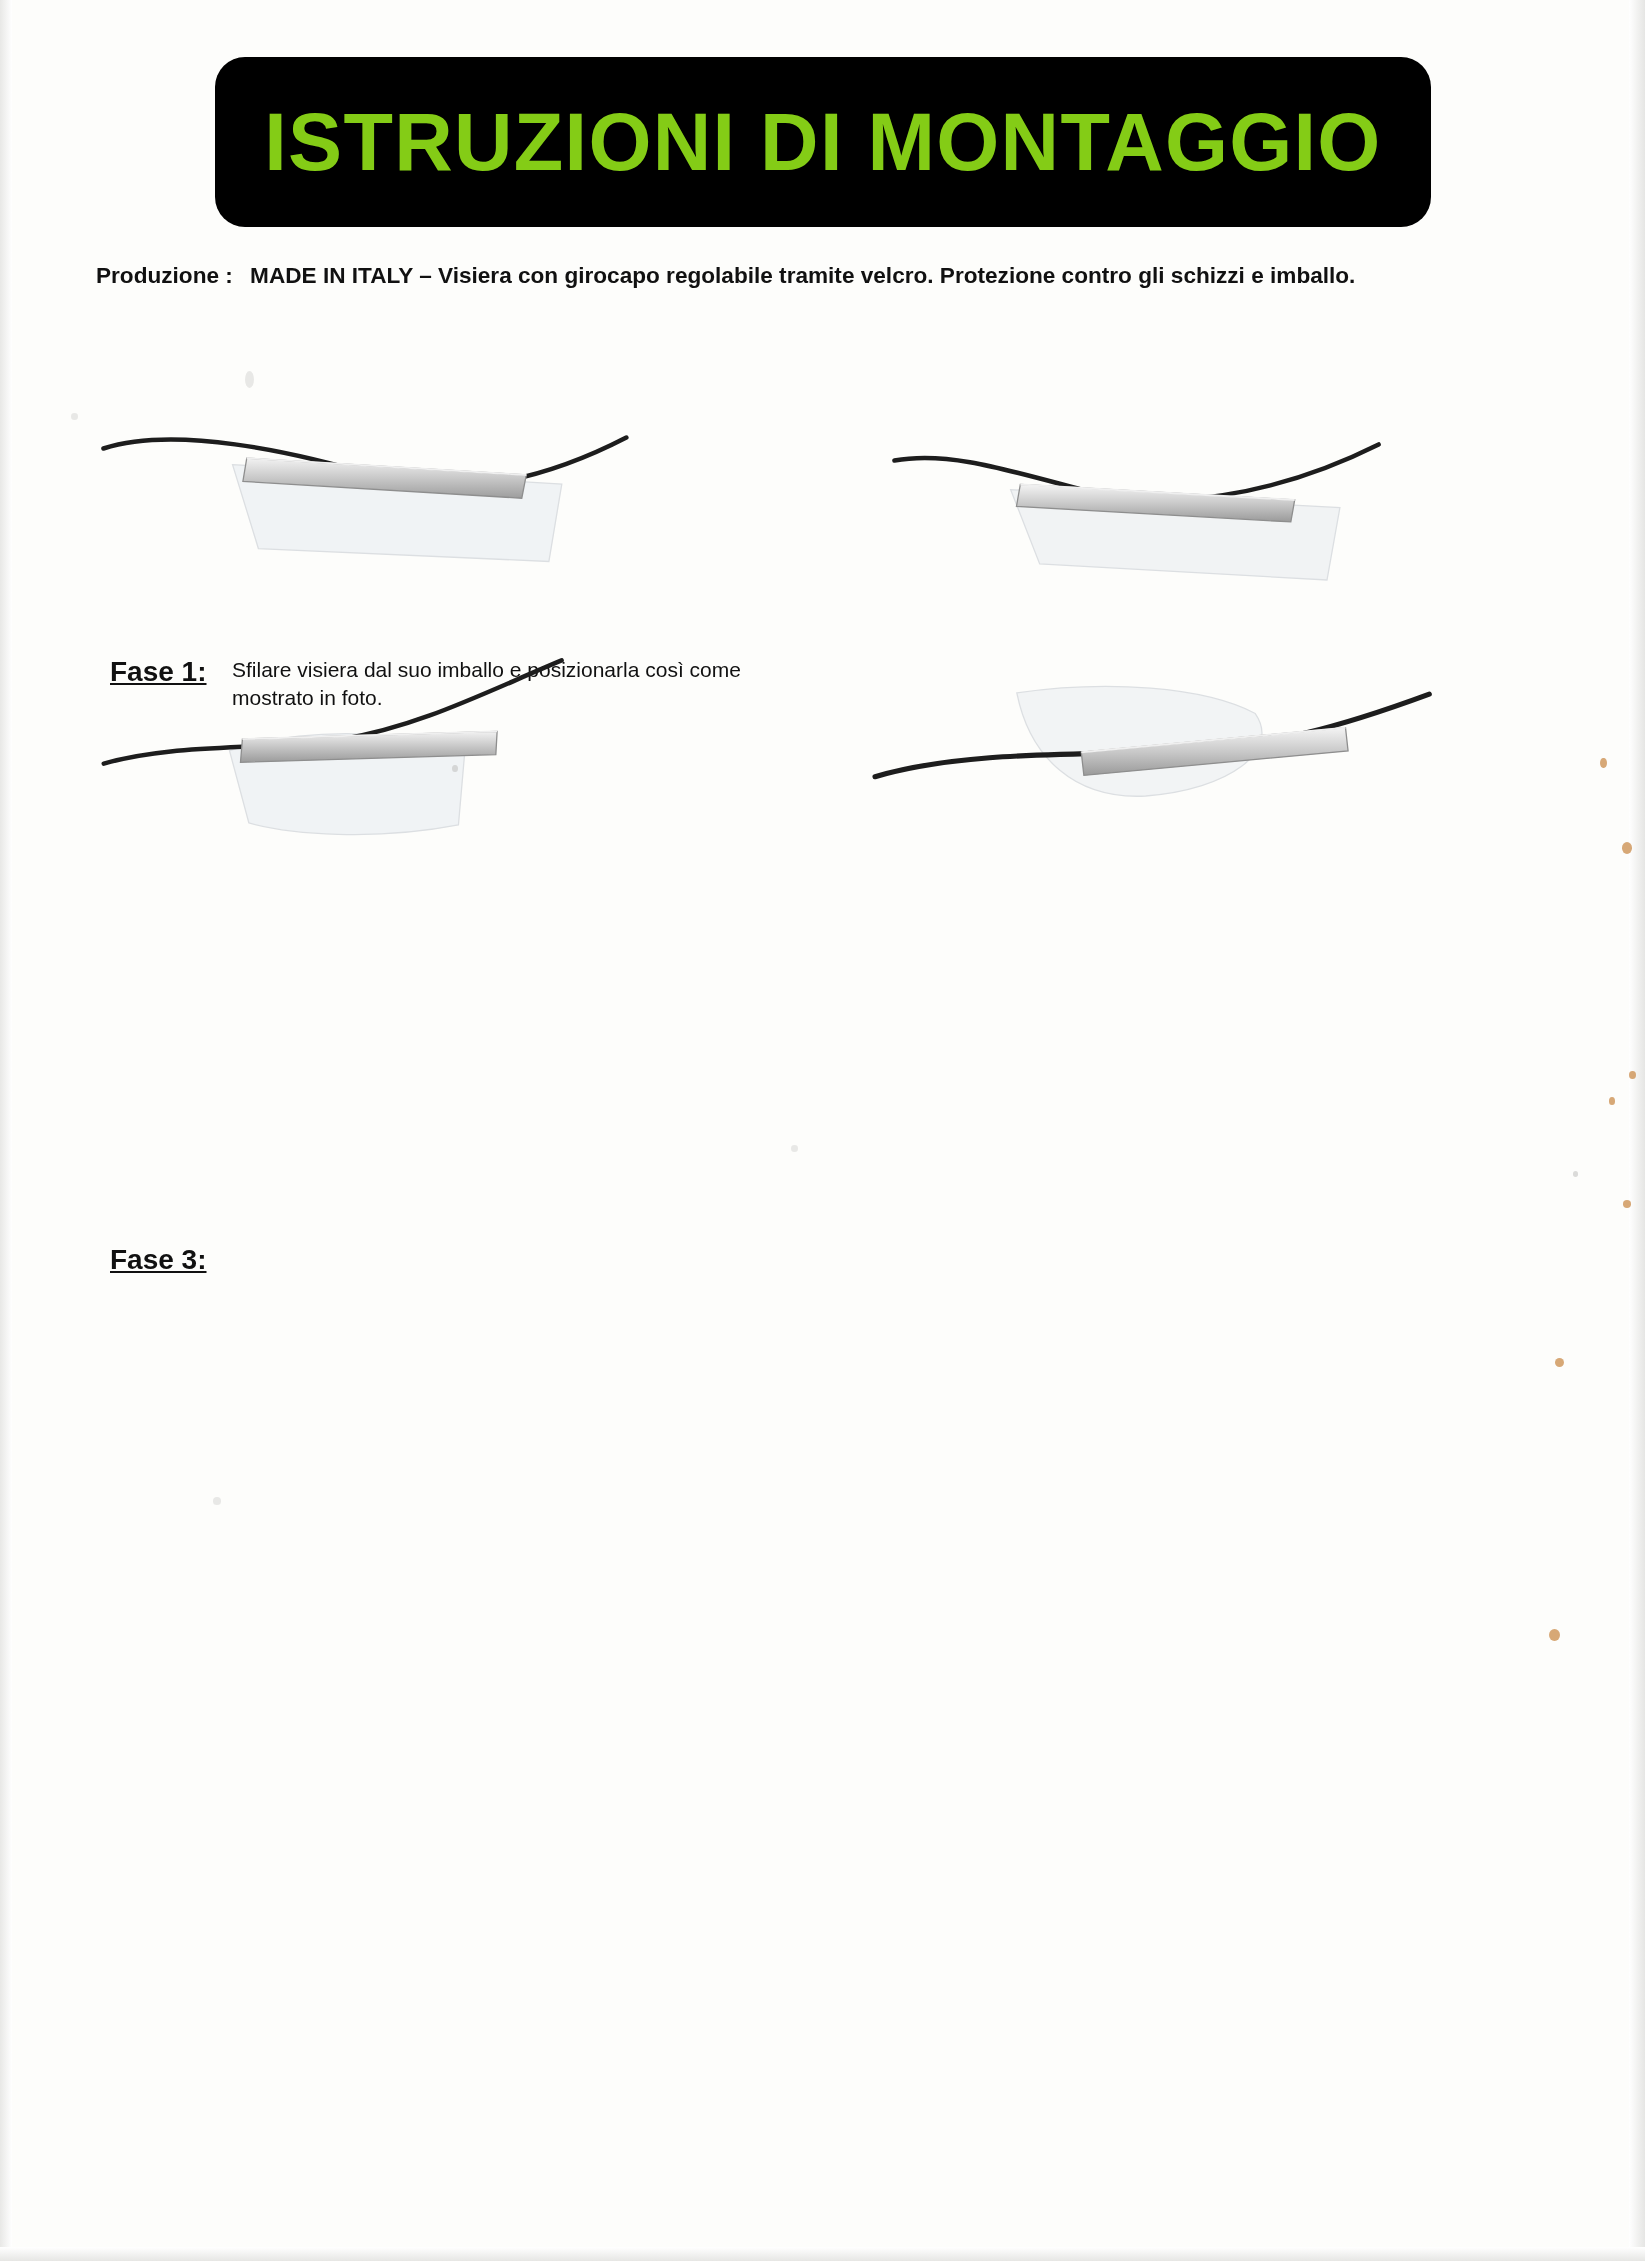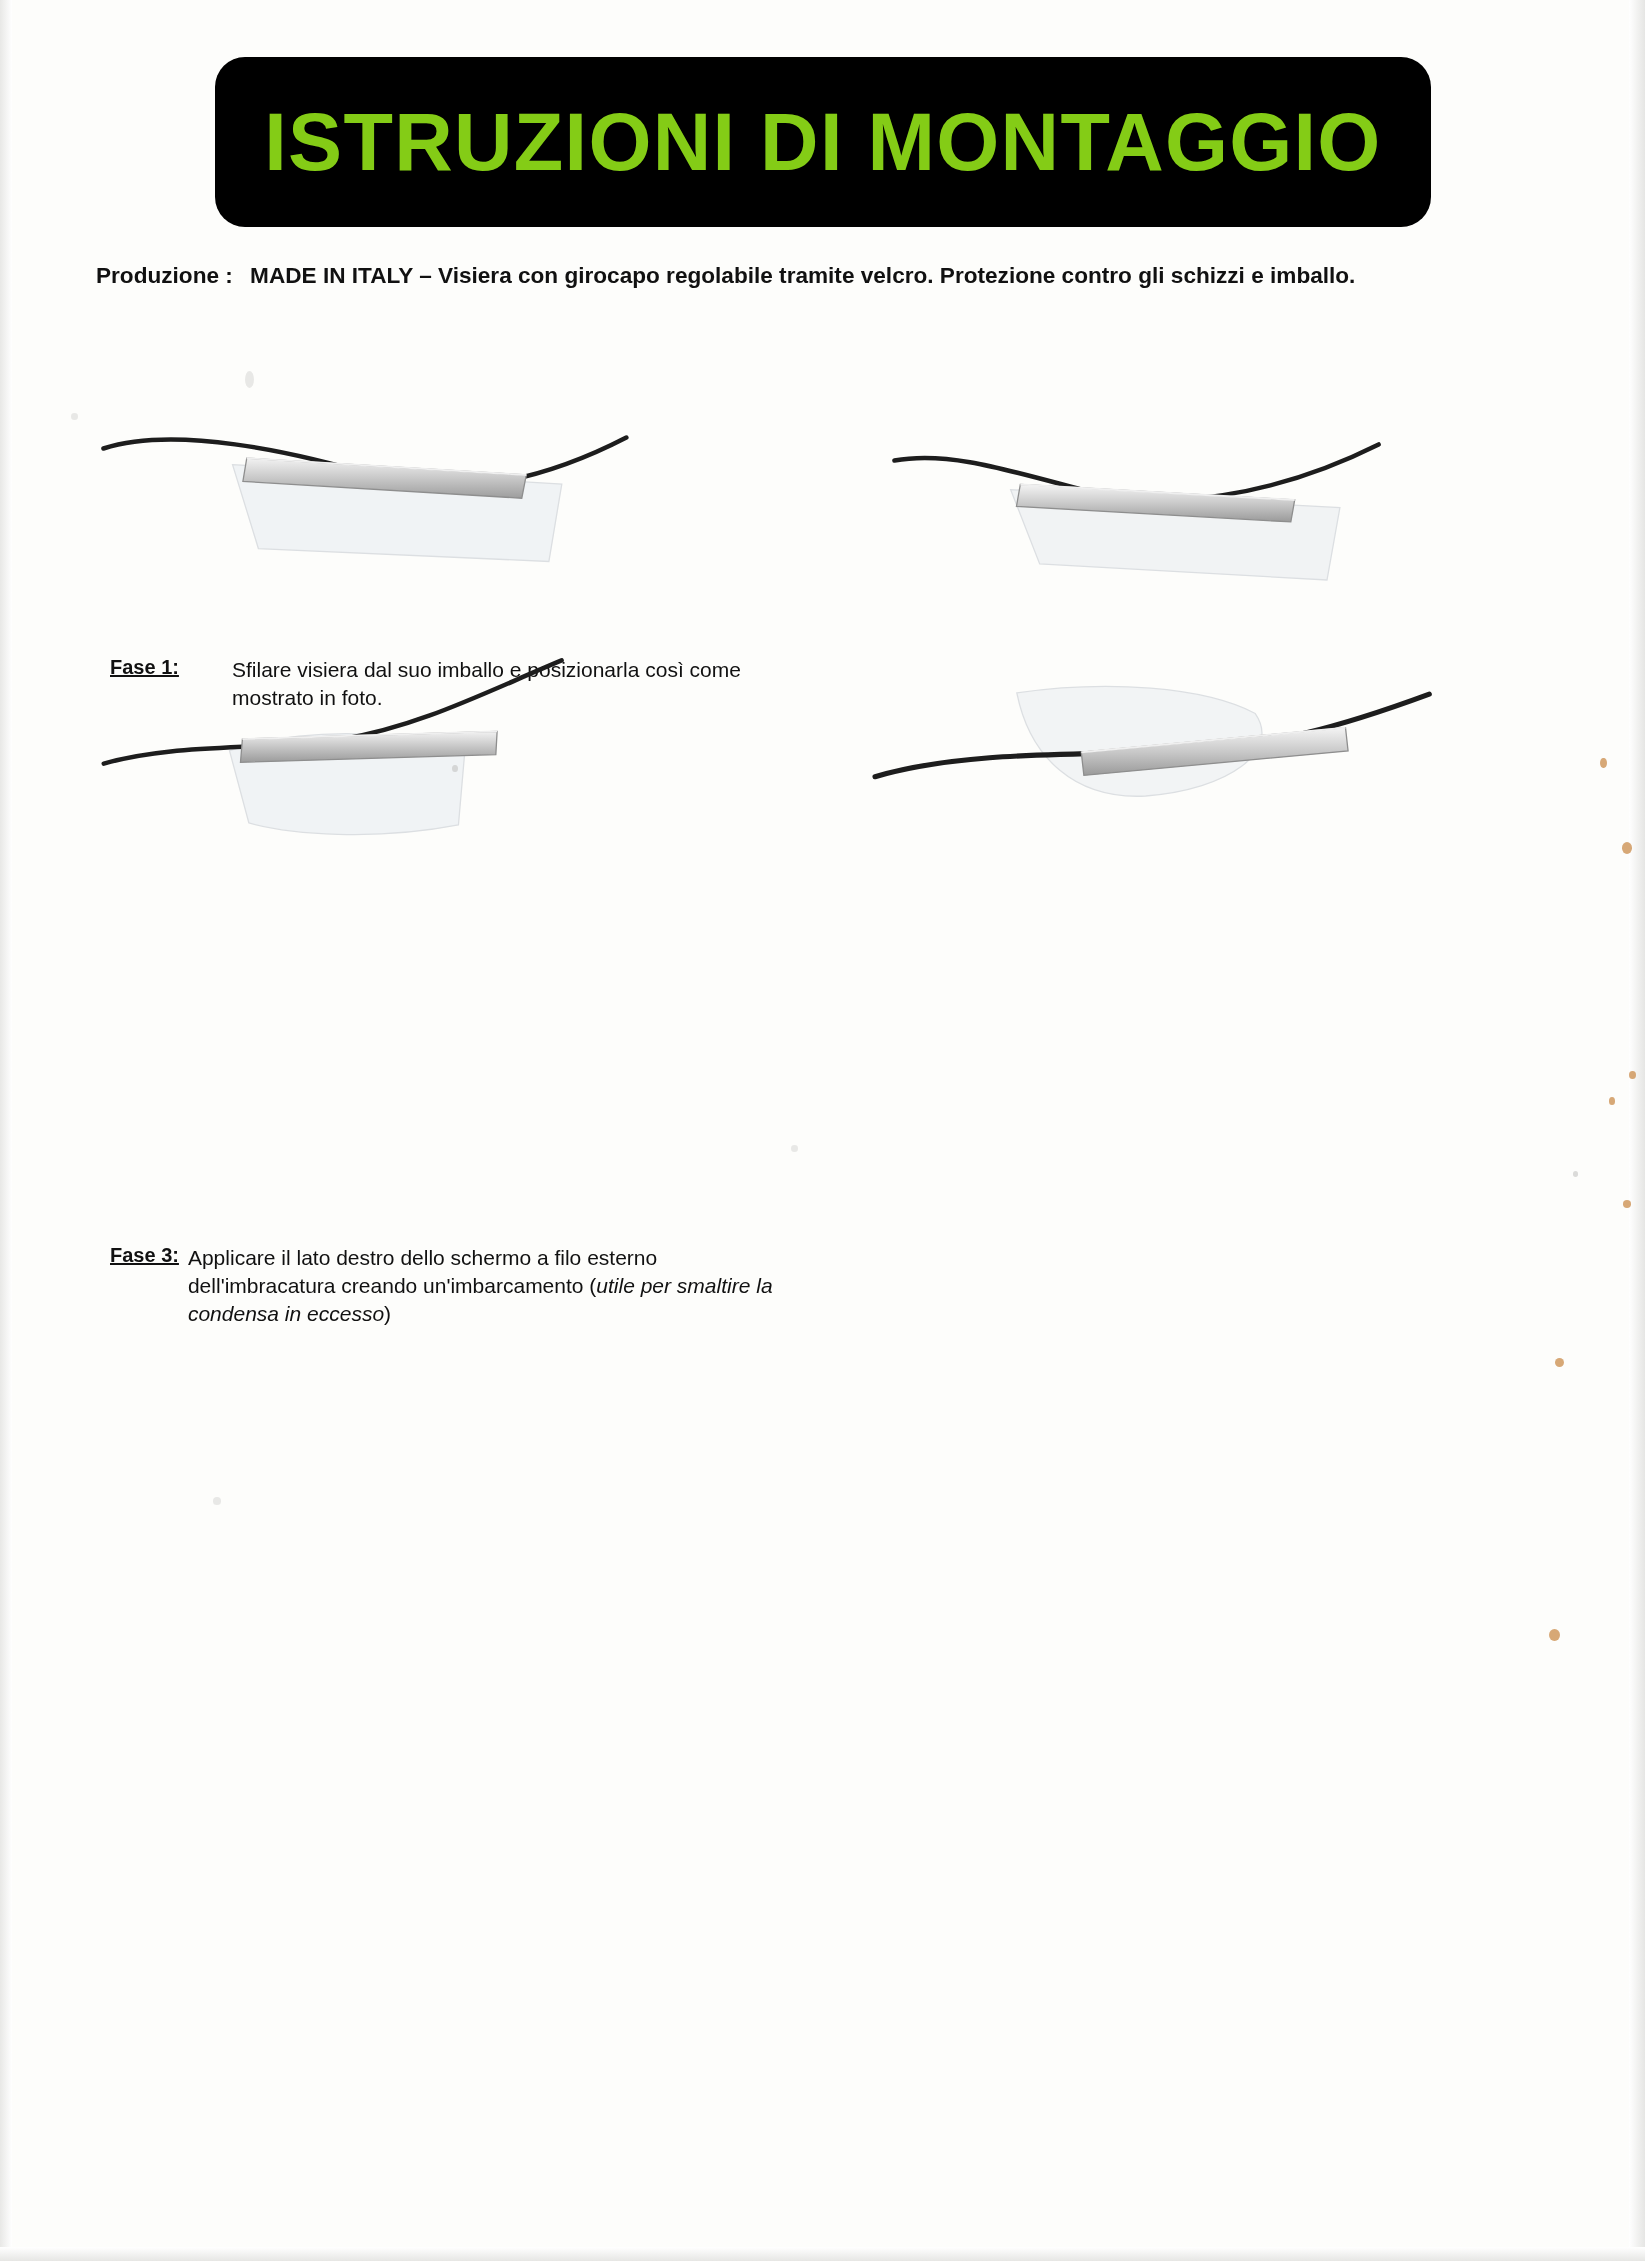--- a/index.html
+++ b/index.html
@@ -92,21 +92,21 @@
   .step-photo {
     position: absolute;
     overflow: hidden;
   }
   .step-caption {
     position: absolute;
     display: flex;
     align-items: flex-start;
   }
   .fase-label {
-    font-size: 20px;
+    font-size: 28px;
     font-weight: bold;
     text-decoration: underline;
     white-space: nowrap;
     margin-right: 9px;
     flex: 0 0 auto;
   }
   .fase-text {
     font-size: 21px;
     line-height: 1.34;
   }
@@ -224,21 +224,20 @@
           </defs>
           <path d="M 205 150 C 330 110 480 120 570 150 L 560 265 C 430 290 300 280 235 262 Z" fill="#e9edf0" opacity="0.62"></path>
           <path d="M 205 150 C 330 110 480 120 570 150 L 560 265 C 430 290 300 280 235 262 Z" fill="none" stroke="#dcdfe2" stroke-width="2"></path>
           <path d="M 10 170 C 120 138 250 150 380 132 C 500 112 600 60 720 10" fill="none" stroke="#1d1d1d" stroke-width="7" stroke-linecap="round"></path>
           <path d="M 225 132 L 620 120 L 618 156 L 222 168 Z" fill="url(#g3)" stroke="#8e8e8e" stroke-width="2"></path>
           <path d="M 225 132 L 620 120" fill="none" stroke="#efefef" stroke-width="3"></path>
         </svg>
       </div>
       <div class="step-caption" id="cap-3">
         <span class="fase-label">Fase 3:</span>
-        <span class="fase-text"><span>Applicare il lato destro dello schermo a filo esterno dell'imbracatura creando un'imbarcamento (</span><i>utile per smaltire la condensa in eccesso</i><span>)</span></span>
       </div>
     </div>
 
     <div class="step" id="step-4">
       <div class="step-photo" id="photo-4">
         <svg class="visor-svg" viewBox="0 0 940 270" xmlns="http://www.w3.org/2000/svg">
           <defs>
             <linearGradient id="g4" x1="0" y1="0" x2="0" y2="1">
               <stop offset="0%" stop-color="#f4f4f4"></stop>
               <stop offset="50%" stop-color="#c9c9c9"></stop>

